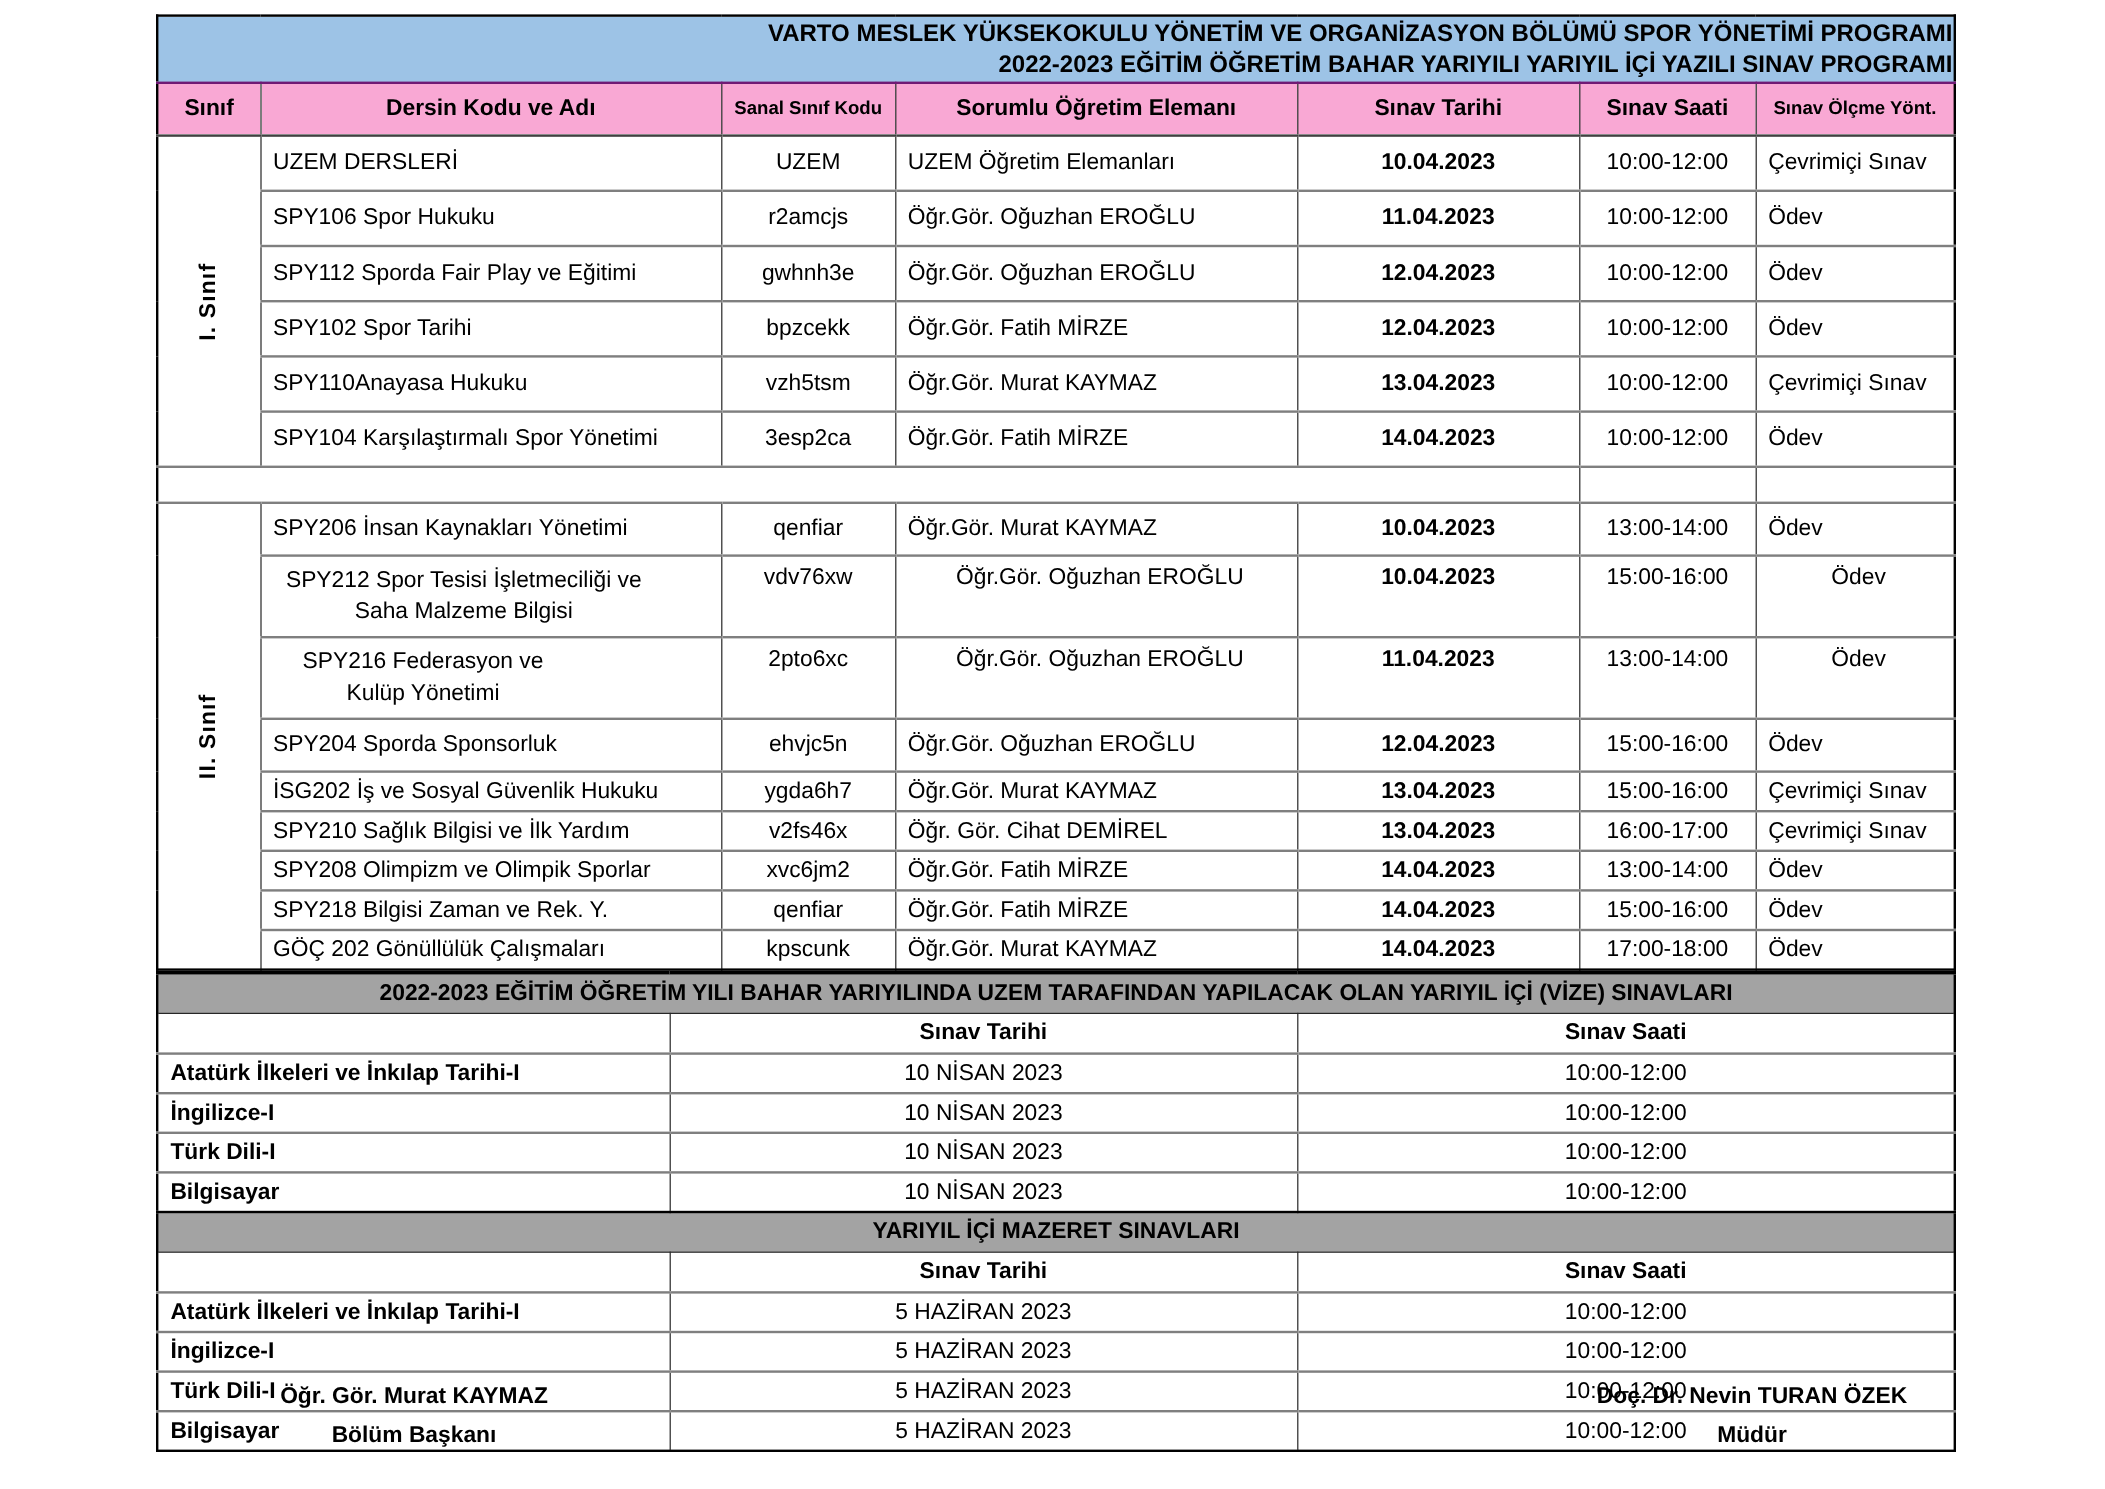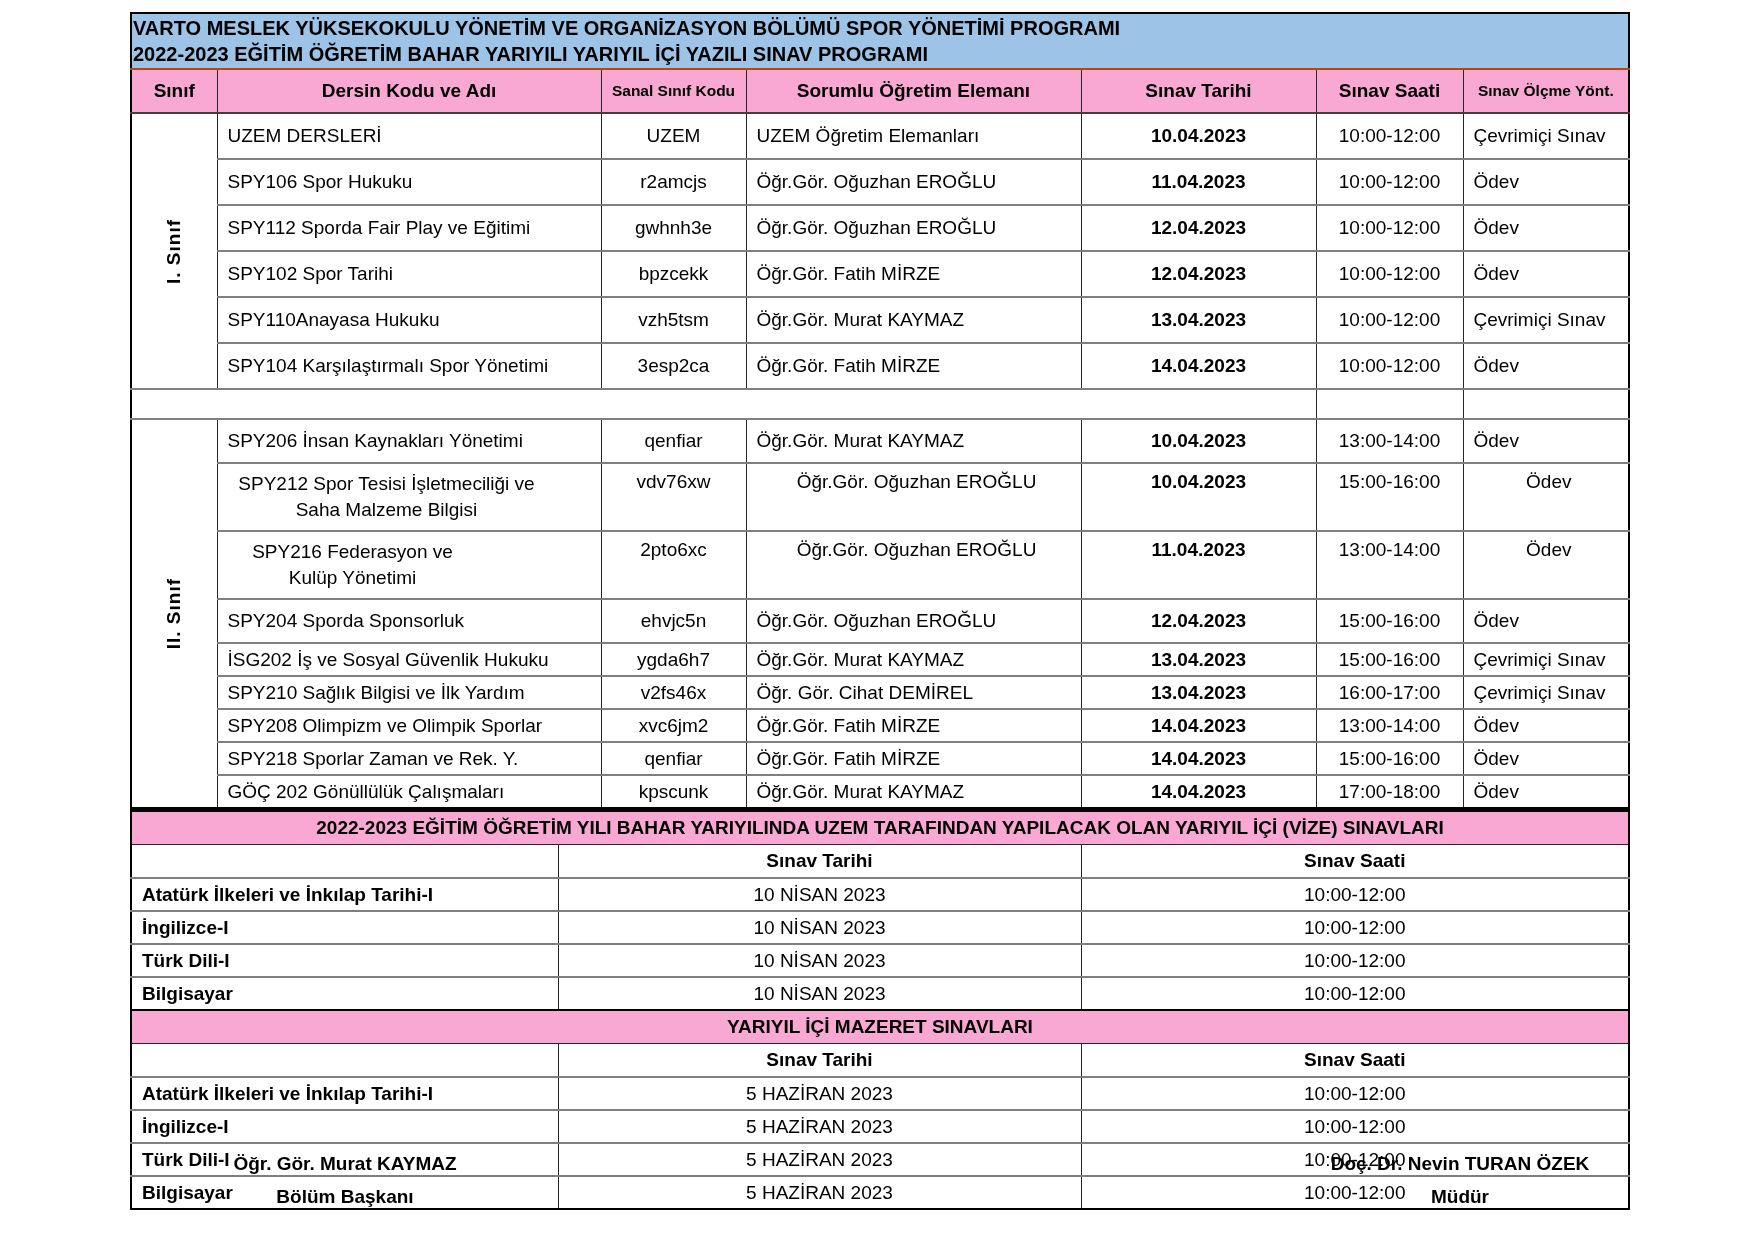--- a/index.html
+++ b/index.html
@@ -13,37 +13,37 @@
   table.main{border:2px solid #000;}
   table.sub{border:2px solid #000;border-top:3px solid #000;}
   td{border:1px solid #262626;font-size:19px;overflow:hidden;}
   
   tr.gline td{border-top:2px solid #7f7f7f;}
   
   tr.h51 td{height:51px;} tr.h40 td{height:40px;} tr.h42 td{height:42px;margin-top:31px;}
   tr.h26 td{height:26px;} tr.h58 td{height:58px;} tr.h29 td{height:29px;margin-left:20px;}
   tr.h30 td{height:30px;}
   
-  td.title{background:#9DC3E6;text-align:left;font-weight:bold;font-size:20px;line-height:1.3;border-bottom:2px solid #c2410c;}
+  td.title{background:#9DC3E6;text-align:right;font-weight:bold;font-size:20px;line-height:1.3;border-bottom:2px solid #701a75;}
   
   td.th{background:#f9a8d4;font-weight:bold;text-align:center;font-size:19px;border-bottom:2px solid #404040;}
   td.th.small{font-size:15.5px;}
   
   td.labelcell{text-align:center;vertical-align:middle;}
   .vtext{writing-mode:vertical-rl;transform:rotate(180deg);font-weight:bold;font-size:19px;margin:0 auto;letter-spacing:1px;}
   
   td.course,td.instr,td.method{text-align:left;padding-left:10px;padding-right:4px;}
   td.code,td.time{text-align:center;}
   td.date{text-align:center;font-weight:bold;}
   tr.vtop td{vertical-align:top;padding-top:7px;text-align:center;}
   .narrow{max-width:318px;line-height:1.35;}
   
   tr.sep td{background:#ffffff;}
   
-  td.banner{background:#f9a8d4;font-weight:bold;text-align:center;font-size:19px;border-top:2px solid #000;border-bottom:1px solid #262626;}
+  td.banner{background:#a3a3a3;font-weight:bold;text-align:center;font-size:19px;border-top:2px solid #000;border-bottom:1px solid #262626;}
   
   td.lname{text-align:left;font-weight:bold;padding-left:10px;}
   td.ldate,td.ltime{text-align:center;}
   td.lth{font-weight:bold;text-align:center;background:#fff;}
   
   .sig{position:absolute;width:340px;text-align:center;font-weight:bold;font-size:19px;}
   .sig .line2{margin-top:11px;}
   .sig-left{left:175px;top:1153px;}
   .sig-right{left:1290px;top:1153px;}
 </style>
@@ -196,21 +196,21 @@
     </tr>
     <tr class="h29 gline">
       <td class="course">SPY208 Olimpizm ve Olimpik Sporlar</td>
       <td class="code">xvc6jm2</td>
       <td class="instr">Öğr.Gör. Fatih MİRZE</td>
       <td class="date">14.04.2023</td>
       <td class="time">13:00-14:00</td>
       <td class="method">Ödev</td>
     </tr>
     <tr class="h29 gline">
-      <td class="course">SPY218 Sporlar Zaman ve Rek. Y.</td>
+      <td class="course">SPY218 Bilgisi Zaman ve Rek. Y.</td>
       <td class="code">qenfiar</td>
       <td class="instr">Öğr.Gör. Fatih MİRZE</td>
       <td class="date">14.04.2023</td>
       <td class="time">15:00-16:00</td>
       <td class="method">Ödev</td>
     </tr>
     <tr class="h29 gline">
       <td class="course">GÖÇ 202 Gönüllülük Çalışmaları</td>
       <td class="code">kpscunk</td>
       <td class="instr">Öğr.Gör. Murat KAYMAZ</td>

